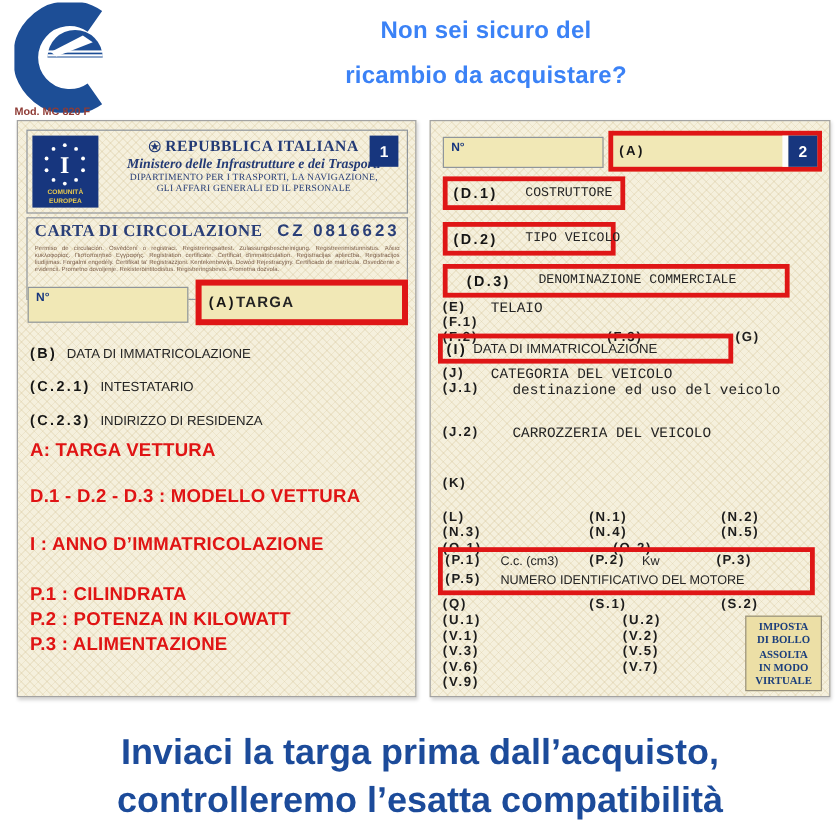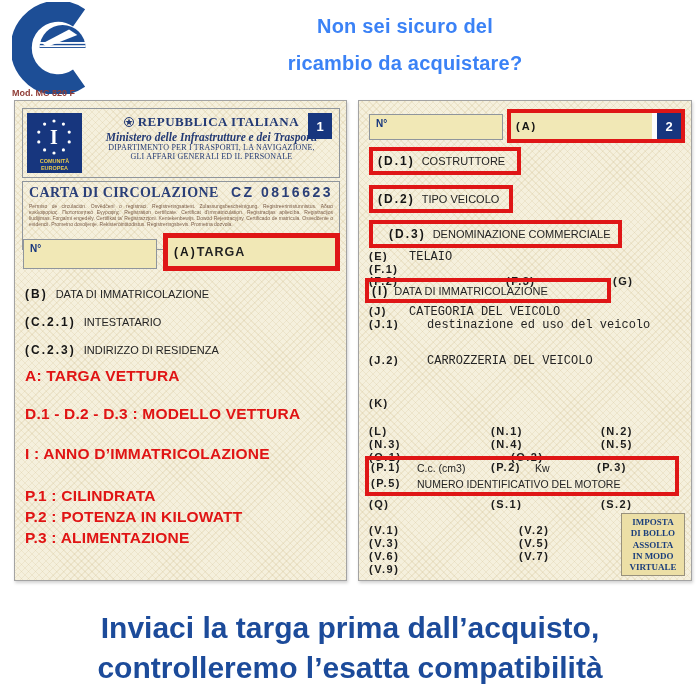--- a/index.html
+++ b/index.html
@@ -73,21 +73,21 @@
   #rp-nbox { position:absolute; left:10px; top:13px; width:134px; height:26px; }
   #rp-agroup { position:absolute; left:148px; top:8px; width:178px; height:34px;
     border:4px solid #df1616; background:#f1e8b6; display:flex; align-items:stretch; }
   #rp-agroup .code { align-self:center; padding-left:5px; font-size:11px; }
   .agroup-spacer { flex:1; }
   .agroup-gap { width:5px; background:#fdfdfd; }
   #rp-badge { width:24px; }
 
   .d-box { position:absolute; border:4px solid #df1616; display:flex; align-items:center; padding:0 5px; }
   .d-box .code { font-size:12px; }
-  .d-box .label { font-size:11px; margin-left:7px; }
+  .d-box .label { font-size:11px; margin-left:23px;font-family:Liberation Mono, monospace; }
 
   .rp-row { position:absolute; left:10px; right:4px; height:13px; }
   .rp-row .code { position:absolute; font-size:11px; letter-spacing:1.5px; font-weight:bold; color:#1c1c1c; }
   .rp-row .plain { position:absolute; font-size:12px; color:#242424; white-space:nowrap;font-family:Liberation Mono, monospace; }
 
   #rp-ibox { position:absolute; left:6px; top:177px; width:246px; height:25px;
     border:4px solid #df1616; display:flex; align-items:center; padding:0 3px; }
   #rp-ibox .code { font-size:12px; } #rp-ibox .label { font-size:11px; margin-left:5px; }
 
   #rp-pbox { position:absolute; left:6px; top:355px; width:314px; height:40px; border:4px solid #df1616; }
@@ -212,21 +212,21 @@
     </div>
 
     <div class="d-box" style="top:46px; left:10px; width:152px; height:28px;">
       <span class="code">(D.1)</span>
       <span class="label">COSTRUTTORE</span>
     </div>
     <div class="d-box" style="top:84px; left:10px; width:144px; height:28px;text-align:center;">
       <span class="code">(D.2)</span>
       <span class="label">TIPO VEICOLO</span>
     </div>
-    <div class="d-box" style="top:119px; left:10px; width:253px; height:28px;padding-left:16px;">
+    <div class="d-box" style="top:119px; left:10px; width:289px; height:28px;padding-left:16px;">
       <span class="code">(D.3)</span>
       <span class="label">DENOMINAZIONE COMMERCIALE</span>
     </div>
 
     <div class="rp-row" style="top:149px">
       <span class="code" style="left:0">(E)</span>
       <span class="plain" style="left:40px">TELAIO</span>
     </div>
     <div class="rp-row" style="top:162px">
       <span class="code" style="left:0">(F.1)</span>
@@ -284,20 +284,24 @@
         <span class="code" style="left:2px">(P.5)</span>
         <span class="plain" style="left:48px">NUMERO IDENTIFICATIVO DEL MOTORE</span>
       </div>
     </div>
 
     <div class="rp-row" style="top:397px">
       <span class="code" style="left:0">(Q)</span>
       <span class="code" style="left:122px">(S.1)</span>
       <span class="code" style="left:232px">(S.2)</span>
     </div>
+    <div class="rp-row" style="top:410px">
+      <span class="code" style="left:0">(U.1)</span>
+      <span class="code" style="left:150px">(U.2)</span>
+    </div>
     <div class="rp-row" style="top:423px">
       <span class="code" style="left:0">(V.1)</span>
       <span class="code" style="left:150px">(V.2)</span>
     </div>
     <div class="rp-row" style="top:436px">
       <span class="code" style="left:0">(V.3)</span>
       <span class="code" style="left:150px">(V.5)</span>
     </div>
     <div class="rp-row" style="top:449px">
       <span class="code" style="left:0">(V.6)</span>

